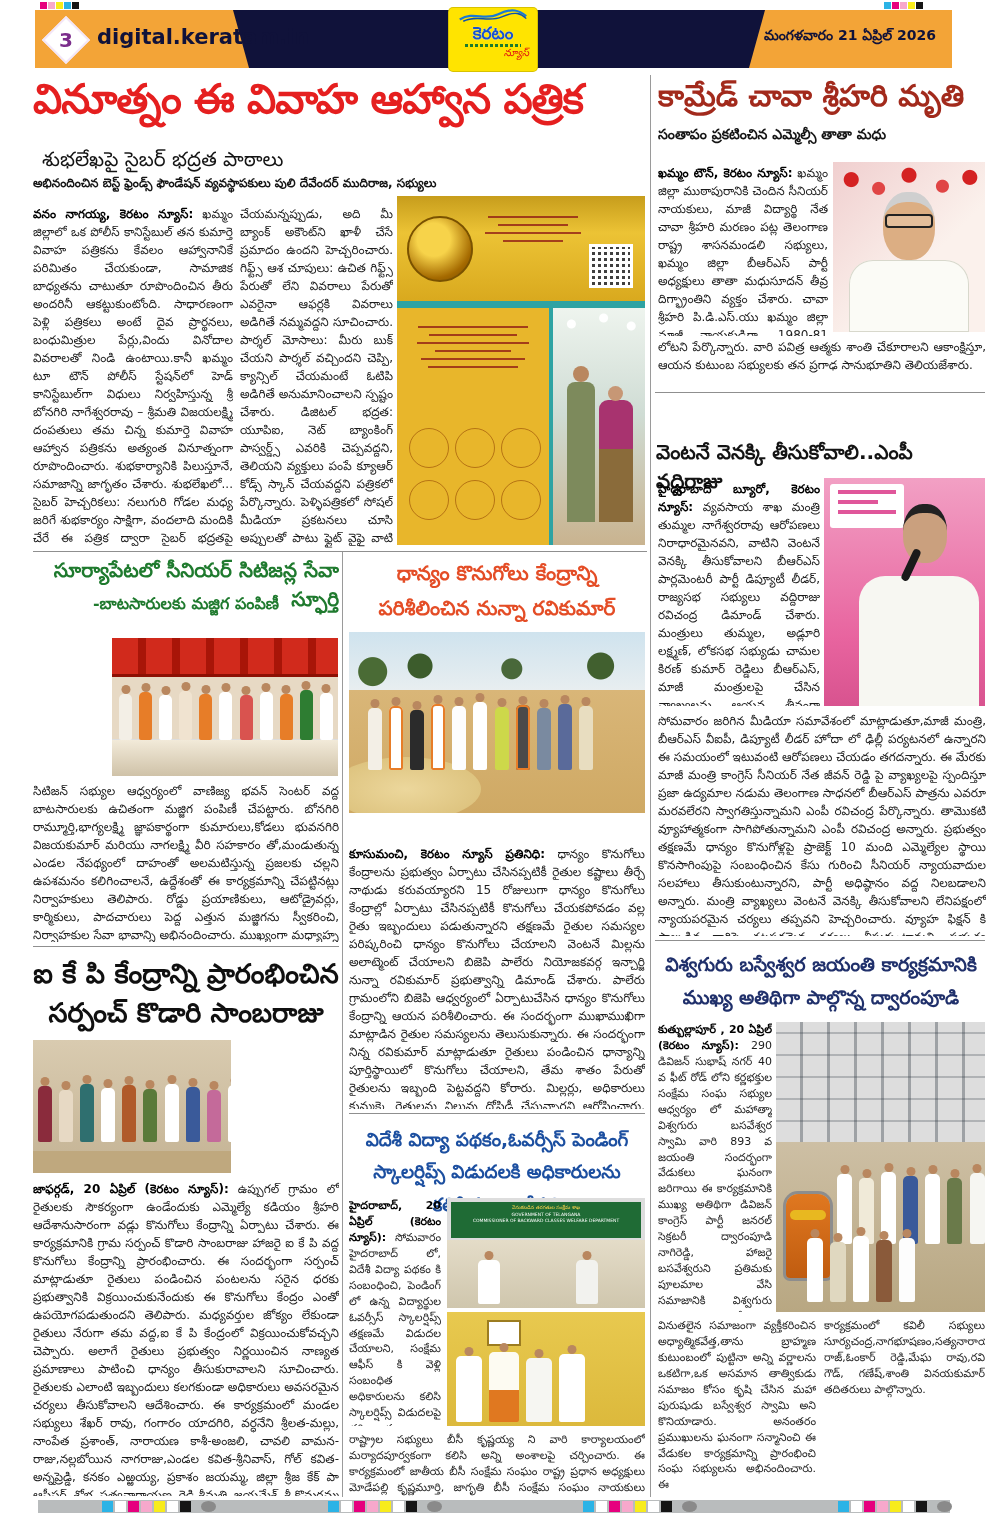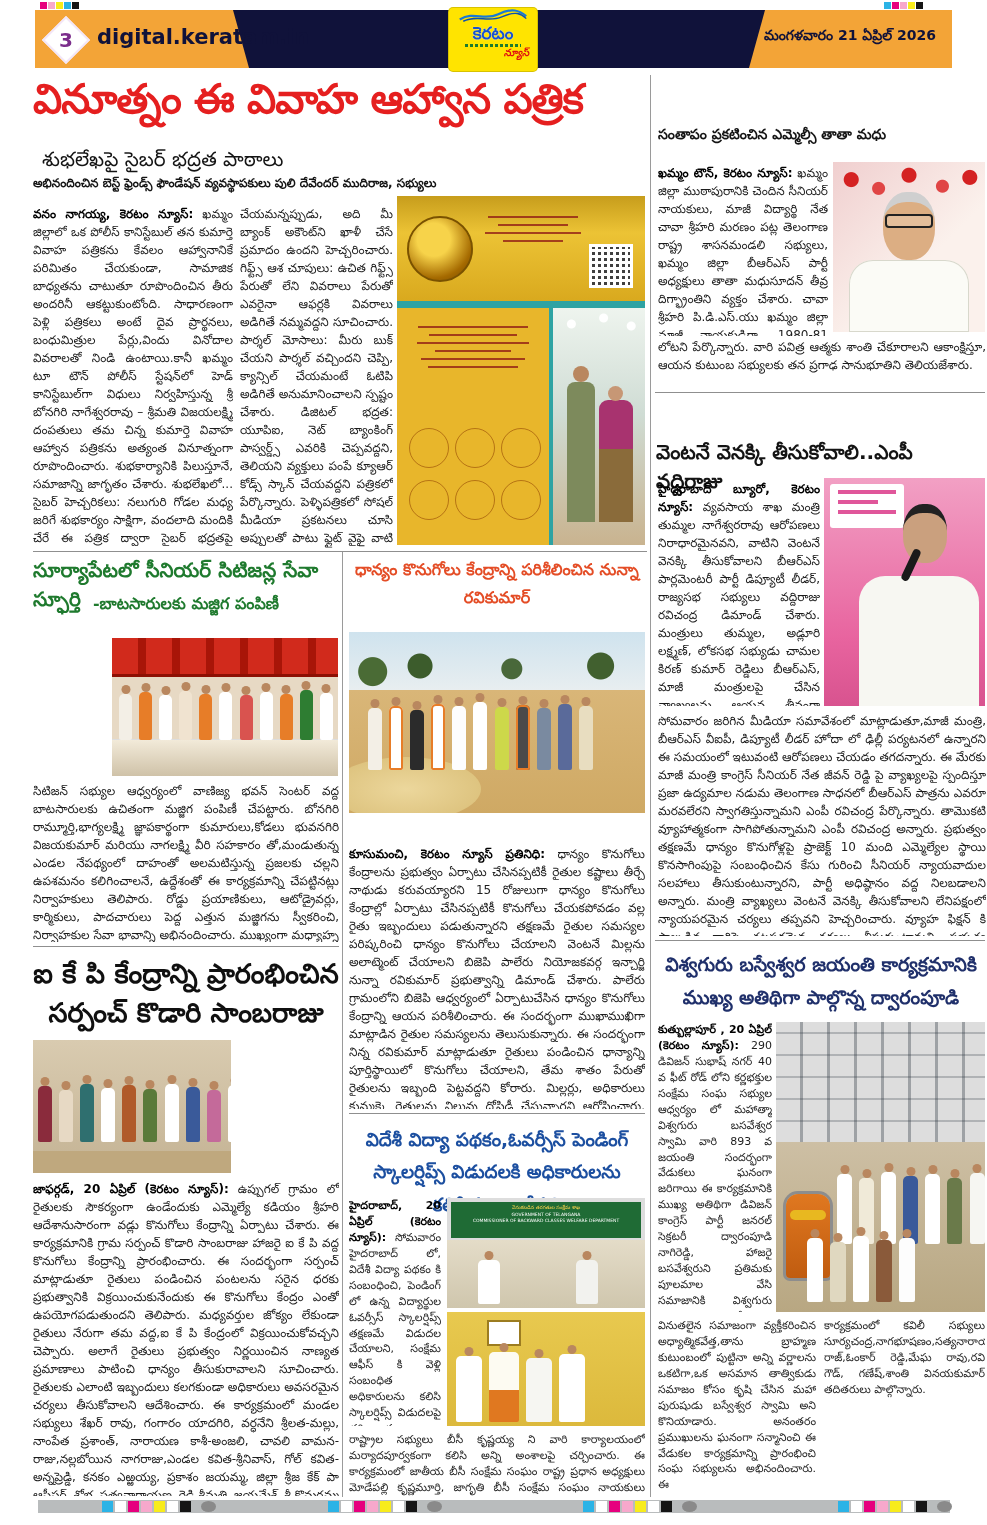--- a/index.html
+++ b/index.html
@@ -26,21 +26,21 @@
            border:2px solid #f3e6f7;transform:rotate(45deg);box-shadow:0 0 0 2px #ffffff inset;}
   .diamond span{position:absolute;left:0;top:0;width:30px;height:30px;transform:rotate(-45deg);
            display:flex;align-items:center;justify-content:center;font-size:20px;font-weight:800;color:#7b2d8b;}
   .site{position:absolute;left:62px;top:15px;font-size:21px;font-weight:800;color:#10123a;}
   .mast-date{position:absolute;right:16px;top:17px;font-size:14px;font-weight:800;color:#10123a;}
   .logo{position:absolute;left:414px;top:-2px;width:88px;height:63px;background:#ffe400;
         border-radius:4px;text-align:center;box-shadow:0 0 0 1px #d8c200;}
   .logo-title{font-size:17px;font-weight:800;color:#1a53cc;line-height:1;margin-top:-2px;
         text-shadow:0 0 1px #fff;}
   .logo-tagline{height:3px;width:56px;margin:2px auto 0;background:repeating-linear-gradient(90deg,#1d7a2e 0 3px,#ffe400 3px 5px);}
-  .logo-sub{font-size:10px;font-weight:700;color:#e01010;font-style:italic;text-align:right;padding-right:8px;line-height:1.1;}
+  .logo-sub{font-size:10px;font-weight:400;color:#e01010;font-style:italic;text-align:right;padding-right:8px;line-height:1.1;}
   
   .rm{display:inline-block;width:7px;height:7px;margin-right:1px;vertical-align:top;}
   .rm.c{background:#2bb3e6}.rm.m{background:#e6007e}.rm.p{background:#f7a8cc}
   .rm.y{background:#f8ec1c}.rm.k{background:#151515}
   
   .colorbar{position:absolute;left:38px;top:1500px;width:912px;height:13px;background:#b9bcbd;}
   .cg{position:absolute;top:1px;display:flex;gap:2px;align-items:center;}
   .cq{width:11px;height:11px;}
   .co{width:15px;height:11px;border-radius:50%;background:#8a8a8a;margin-left:8px;}
   
@@ -189,21 +189,21 @@
     </div>
     <div class="wc-couple">
       <div style="position:absolute;left:0;top:0;right:0;height:40px;background:radial-gradient(circle at 20% 40%,#fff 0 4px,transparent 5px),radial-gradient(circle at 55% 25%,#fff 0 4px,transparent 5px),radial-gradient(circle at 85% 45%,#fff 0 4px,transparent 5px);"></div>
       <div class="groom"></div>
       <div class="bride"></div>
     </div>
   </div>
 
   <div class="hline" style="left:33px;top:551px;width:614px;"></div>
 
-  <div class="hl" style="left:33px;top:558px;width:306px;text-align:left;font-size:20px;color:#1f7a2e;">సూర్యాపేటలో సీనియర్ సిటిజన్ల సేవా స్ఫూర్తి</div>
+  <div class="hl" style="left:33px;top:558px;width:306px;text-align:right;font-size:20px;color:#1f7a2e;">సూర్యాపేటలో సీనియర్ సిటిజన్ల సేవా స్ఫూర్తి</div>
   <div class="deck" style="left:33px;top:594px;width:306px;text-align:center;font-size:16px;color:#1f7a2e;">-బాటసారులకు మజ్జిగ పంపిణీ</div>
   <div class="ph phsur" style="left:112px;top:638px;width:226px;height:138px;">
     <div class="awn"></div>
     <div class="mid"></div>
     <div class="figrow" style="left:6px;top:52px;">
       <span class="fig" style="width:13px;height:46px;background:#f3efe6;"></span>
       <span class="fig" style="width:13px;height:48px;background:#e77d28;"></span>
       <span class="fig" style="width:13px;height:45px;background:#ffffff;"></span>
       <span class="fig" style="width:13px;height:49px;background:#f0e3d0;"></span>
       <span class="fig" style="width:13px;height:46px;background:#e77d28;"></span>
@@ -235,21 +235,21 @@
       <span class="fig" style="width:14px;height:57px;background:#ffffff;"></span>
     </div>
     <div style="position:absolute;left:0;bottom:0;right:0;height:22px;background:#bfa87e;"></div>
   </div>
   <div class="bt" style="left:33px;top:1180px;width:306px;height:316px;">
     <b>జాఫర్గడ్, 20 ఏప్రిల్ (కెరటం న్యూస్):</b> <span>ఉప్పుగల్ గ్రామం లో రైతులకు సౌకర్యంగా ఉండేందుకు ఎమ్మెల్యే కడియం శ్రీహరి ఆదేశానుసారంగా వడ్లు కొనుగోలు కేంద్రాన్ని ఏర్పాటు చేశారు. ఈ కార్యక్రమానికి గ్రామ సర్పంచ్ కొడారి సాంబరాజు హాజరై ఐ కే పి వద్ద కొనుగోలు కేంద్రాన్ని ప్రారంభించారు. ఈ సందర్భంగా సర్పంచ్ మాట్లాడుతూ రైతులు పండించిన పంటలను సరైన ధరకు ప్రభుత్వానికి విక్రయించుకునేందుకు ఈ కొనుగోలు కేంద్రం ఎంతో ఉపయోగపడుతుందని తెలిపారు. మధ్యవర్తుల జోక్యం లేకుండా రైతులు నేరుగా తమ వద్ద,ఐ కే పి కేంద్రంలో విక్రయించుకోవచ్చని చెప్పారు. అలాగే రైతులు ప్రభుత్వం నిర్ణయించిన నాణ్యత ప్రమాణాలు పాటించి ధాన్యం తీసుకురావాలని సూచించారు. రైతులకు ఎలాంటి ఇబ్బందులు కలగకుండా అధికారులు అవసరమైన చర్యలు తీసుకోవాలని ఆదేశించారు. ఈ కార్యక్రమంలో మండల సభ్యులు శేఖర్ రావు, గంగారం యాదగిరి, వర్ధనేని శ్రీలత-మల్లు, నాంపేత ప్రశాంత్, నారాయణ కాశీ-అంజలి, చావలి వామన-రాజు,నల్లబోయిన నాగరాజు,ఎండల కవిత-శ్రీనివాస్, గోల్ కవిత-అన్నప్రెడ్డి, కనకం ఎఱ్ఱయ్య, ప్రకాశం జయమ్మ, జిల్లా శ్రీజ కేక్ పా ఆఫీసర్ శోభ సత్యనారాయణ రెడ్డి,శ్రీమతి జయమేశ్ శ్రీ,కొమరమ్మ పేరిన నిర్మల సంఘ మండల విహణ ప్రాజెక్ట్ మేనేజర్ కుమార్,సిక అవరణలు,ఇ కే సి గూడ రమ్య,సి ఏ పూజారి శ్రీవణి, సాంబిరెడ్డి విజయ ఐ కే పి కొనుగోలు కేంద్ర మండల విజయ,మహబూబ్,సగరి స్నేహ,కల లావణ్య,పూజారి విజయ హామరీ అం గ్రామ రైతులు గ్రామస్తులు తదితరులు పాల్గొన్నారు.</span>
   </div>
 
   <div class="vline" style="left:342px;top:552px;height:945px;"></div>
 
-  <div class="hl" style="left:349px;top:556px;width:296px;text-align:center;font-size:16px;line-height:1.75;color:#e44d26;">ధాన్యం కొనుగోలు కేంద్రాన్ని పరిశీలించిన నున్నా రవికుమార్</div>
+  <div class="hl" style="left:349px;top:556px;width:296px;text-align:center;font-size:20px;line-height:1.75;color:#e44d26;">ధాన్యం కొనుగోలు కేంద్రాన్ని పరిశీలించిన నున్నా రవికుమార్</div>
   <div class="ph phdha" style="left:349px;top:632px;width:296px;height:181px;">
     <div class="sky"></div>
     <div class="trees"></div>
     <div class="gnd"></div>
     <div class="heap"></div>
     <div class="figrow" style="left:18px;top:70px;">
       <span class="fig" style="width:14px;height:62px;background:#f3efe6;"></span>
       <span class="fig" style="width:14px;height:64px;background:#ffffff;box-shadow:inset 0 0 0 2px #e77d28;"></span>
       <span class="fig" style="width:14px;height:60px;background:#2b2b2b;"></span>
       <span class="fig" style="width:14px;height:66px;background:#ffffff;box-shadow:inset 0 0 0 2px #e77d28;"></span>
@@ -292,20 +292,21 @@
       <span class="fig" style="width:26px;height:66px;background:#ffffff;"></span>
       <span class="fig" style="width:30px;height:70px;background:linear-gradient(180deg,#fdfbf2 0 55%,#e07820 55% 100%);"></span>
       <span class="fig" style="width:26px;height:64px;background:#f6f6f2;"></span>
       <span class="fig" style="width:26px;height:68px;background:#ffffff;"></span>
     </div>
   </div>
   <div class="bt small" style="left:349px;top:1432px;width:296px;height:64px;">రాష్ట్రాల సభ్యులు బీసీ కృష్ణయ్య ని వారి కార్యాలయంలో మర్యాదపూర్వకంగా కలిసి అన్ని అంశాలపై చర్చించారు. ఈ కార్యక్రమంలో జాతీయ బీసీ సంక్షేమ సంఘం రాష్ట్ర ప్రధాన అధ్యక్షులు మోడేపల్లి కృష్ణమూర్తి, జాగృతి బీసీ సంక్షేమ సంఘం నాయకులు శ్రీనివాస్, యువజన సంఘం ఖమ్మం జిల్లా అధ్యక్షుడు మరెడ్ ప్రసాద్ తదితరులు పాల్గొన్నారు.</div>
 
   <div class="vline" style="left:650px;top:75px;height:1422px;"></div>
 
+  <div class="hl" style="left:658px;top:78px;width:328px;font-size:30px;color:#a22a1c;">కామ్రేడ్ చావా శ్రీహరి మృతి</div>
   <div class="deck" style="left:658px;top:126px;width:328px;font-size:14px;">సంతాపం ప్రకటించిన ఎమ్మెల్సీ తాతా మధు</div>
   <div class="bt" style="left:658px;top:164px;width:170px;height:172px;">
     <b>ఖమ్మం టౌన్, కెరటం న్యూస్:</b> <span>ఖమ్మం జిల్లా ముఠాపురానికి చెందిన సీనియర్ నాయకులు, మాజీ విద్యార్థి నేత చావా శ్రీహరి మరణం పట్ల తెలంగాణ రాష్ట్ర శాసనమండలి సభ్యులు, ఖమ్మం జిల్లా బీఆర్ఎస్ పార్టీ అధ్యక్షులు తాతా మధుసూదన్ తీవ్ర దిగ్భ్రాంతిని వ్యక్తం చేశారు. చావా శ్రీహరి పి.డి.ఎస్.యు ఖమ్మం జిల్లా మాజీ నాయకుడిగా, 1980-81 కాలంలో ఎస్.ఆర్, బి.జి.ఎస్.ఆర్ కళాశాల విద్యార్థి సంఘం అధ్యక్షుడిగా విద్యార్థి ఉద్యమాల్లో చురుకైన పాత్ర పోషించారని గుర్తుచేసుకున్నారు. ఆయన మరణం జిల్లా రాజకీయ మరియు సామాజిక రంగానికి తీరని</span>
   </div>
   <div class="ph phsri" style="left:833px;top:162px;width:152px;height:170px;">
     <div class="flowers"></div>
     <div class="sr-head"></div>
     <div class="sr-glass"></div>
     <div class="sr-shirt"></div>
   </div>

